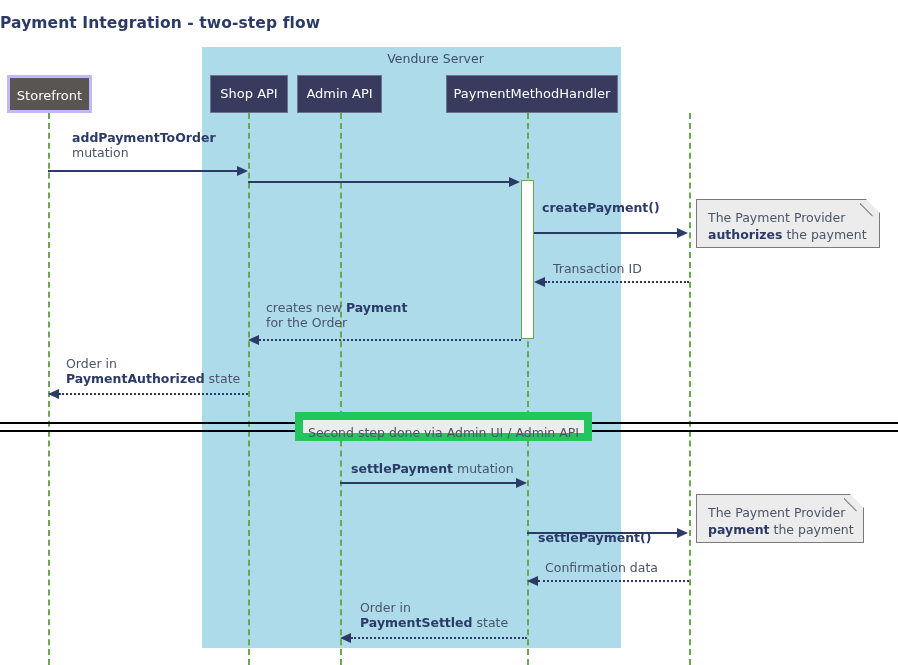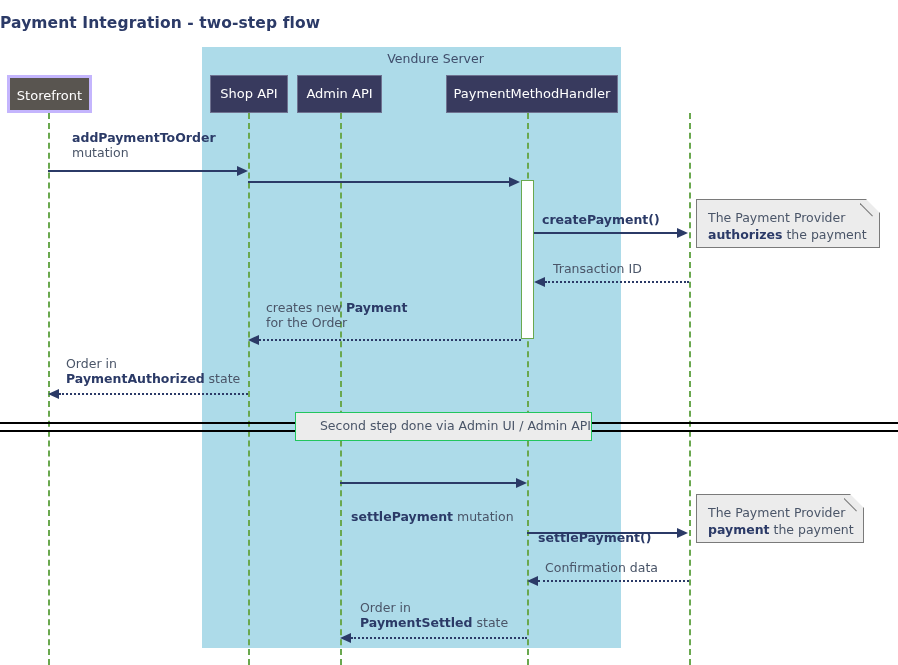--- a/index.html
+++ b/index.html
@@ -166,24 +166,24 @@
     position: absolute;
     left: 0;
     width: 898px;
     height: 0;
     border-top: 2px solid #000000;
   }
   .divider-box {
     position: absolute;
     box-sizing: border-box;
     background: #ececec;
-    border: 1px solid #22c55e;
+    border: 8px solid #22c55e;
     font-size: 12.5px;
     color: #4a5568;
-    text-align: right;
+    text-align: center;
     white-space: nowrap;
   }
 </style>
 </head>
 <body>
 
 <div id="diagram">
 
   <div class="diagram-title">Payment Integration - two-step flow</div>
 
@@ -210,21 +210,21 @@
   <div class="msg-label" style="left:60px; top:130px;margin-left:12px;">
     <b>addPaymentToOrder</b><br>
     <span>mutation</span>
   </div>
   <div class="msg" style="left:48px; top:170px; width:190px;"></div>
   <div class="arrowhead right" style="left:237px; top:166px;"></div>
 
   <div class="msg" style="left:248px; top:181px; width:262px;"></div>
   <div class="arrowhead right" style="left:509px; top:177px;"></div>
 
-  <div class="msg-label" style="left:542px; top:212px;">
+  <div class="msg-label" style="left:542px; top:200px;">
     <b>createPayment()</b>
   </div>
   <div class="msg" style="left:534px; top:232px; width:143px;"></div>
   <div class="arrowhead right" style="left:677px; top:228px;"></div>
 
   <div class="note" style="left:696px; top:199px; width:184px; height:49px;">
     <span class="fold"></span>
     <span class="fold-line"></span>
     <span>The Payment Provider</span><br>
     <b>authorizes</b><span> the payment</span>
@@ -247,21 +247,21 @@
     <span>Order in</span><br>
     <b>PaymentAuthorized</b><span> state</span>
   </div>
   <div class="msg dotted" style="left:59px; top:393px; width:189px;"></div>
   <div class="arrowhead left" style="left:48px; top:389px;"></div>
 
   <div class="divider-line" style="top:422px;"></div>
   <div class="divider-line" style="top:430px;"></div>
   <div class="divider-box" style="left:295px; top:412px; width:297px; height:29px; line-height:25px;">Second step done via Admin UI / Admin API</div>
 
-  <div class="msg-label" style="left:351px; top:461px;margin-top:48px;">
+  <div class="msg-label" style="left:351px; top:461px;">
     <b>settlePayment</b><span> mutation</span>
   </div>
   <div class="msg" style="left:340px; top:482px; width:177px;"></div>
   <div class="arrowhead right" style="left:516px; top:478px;"></div>
 
   <div class="msg-label" style="left:538px; top:530px;">
     <b>settlePayment()</b>
   </div>
   <div class="msg" style="left:527px; top:532px; width:150px;"></div>
   <div class="arrowhead right" style="left:677px; top:528px;"></div>

